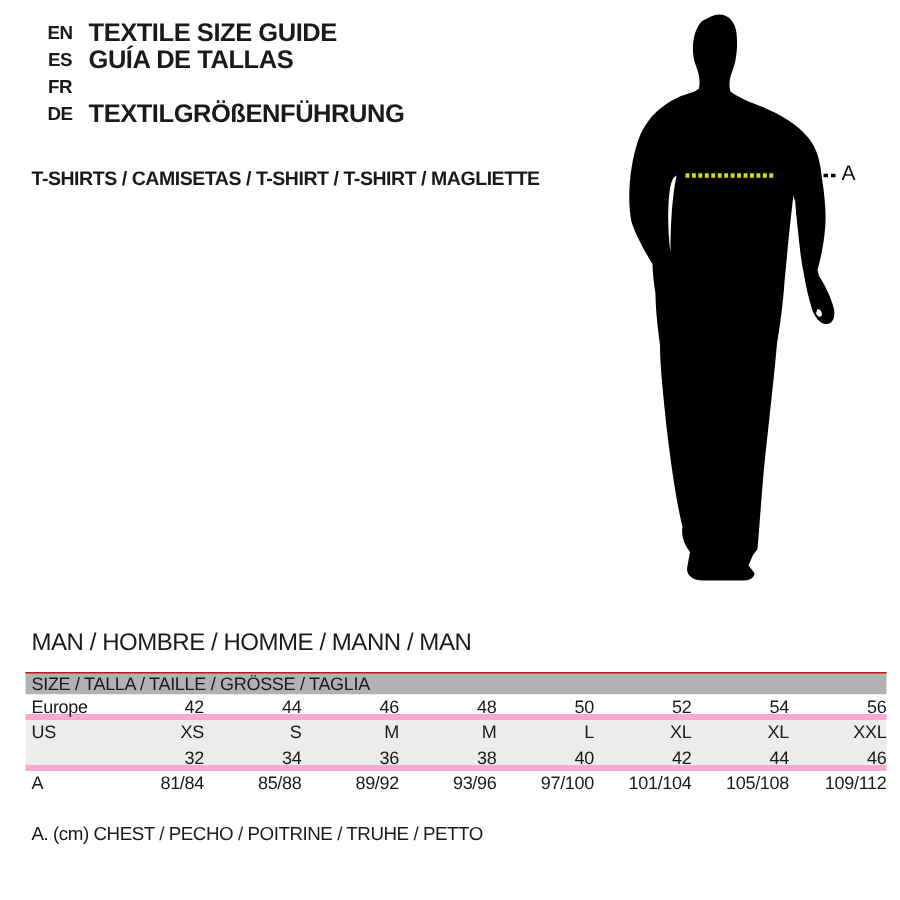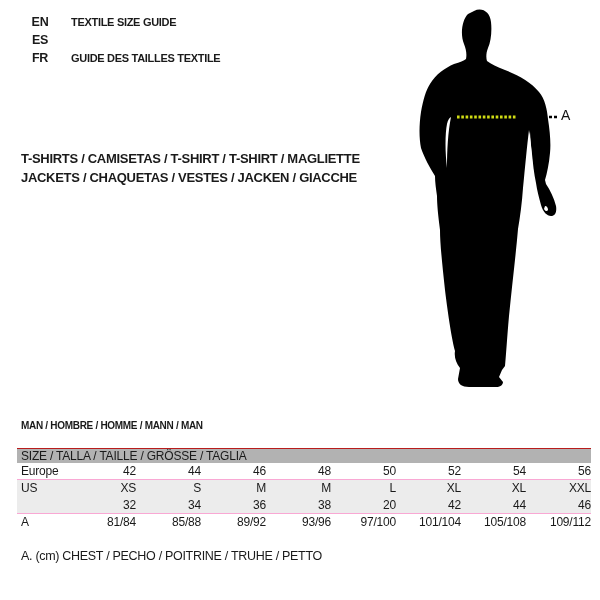--- a/index.html
+++ b/index.html
@@ -13,42 +13,42 @@
     overflow: hidden;
   }
 
   
   .lang-block { position: absolute; left: 21px; top: 13px; }
   .lang-row { display: flex; height: 18px; line-height: 18px; }
   .lang-code {
     width: 38px; font-size: 12.5px; font-weight: bold; letter-spacing: -0.3px; text-align: center;
   }
   .lang-title {
-    font-size: 11px; font-weight: bold; letter-spacing: -0.3px; white-space: nowrap; margin-left: 12px;
-  }
-
-  
-  .category-block { position: absolute; left: 21px; top: 109px; margin-top: 40px; }
+    font-size: 17px; font-weight: bold; letter-spacing: -0.3px; white-space: nowrap;
+  }
+
+  
+  .category-block { position: absolute; left: 21px; top: 109px; }
   .category-line {
     font-size: 13px; font-weight: bold; letter-spacing: -0.3px;
     height: 19px; line-height: 19px; white-space: nowrap;
   }
 
   
   .figure-wrap { position: absolute; left: 390px; top: 0; width: 210px; height: 400px; }
   .figure-wrap svg { display: block; width: 210px; height: 400px; }
   .measure-label {
     position: absolute; left: 171px; top: 107px;
     font-size: 14px; letter-spacing: -0.2px; color: #111;
   }
 
   
   .section-title {
     position: absolute; left: 21px; top: 420px;
-    font-size: 10px; font-weight: bold; letter-spacing: -0.3px; white-space: nowrap;
+    font-size: 16px; font-weight: normal; letter-spacing: -0.3px; white-space: nowrap;
   }
 
   
   .size-table { position: absolute; left: 17px; top: 448px; width: 574px; font-size: 12px; }
   .size-table-header {
     height: 15px; line-height: 15px;
     background: #b2b2b2;
     padding-left: 4px;
     letter-spacing: -0.2px;
     color: #1a1a1a;
@@ -56,48 +56,51 @@
   }
   .size-row {
     display: grid;
     grid-template-columns: 54px repeat(8, 1fr);
     height: 17px; line-height: 17px;
   }
   .size-row .row-label { padding-left: 4px; text-align: left; letter-spacing: -0.2px; }
   .size-row .cell { text-align: right; letter-spacing: -0.2px; }
   .row-white { background: #ffffff; }
   .row-band  { background: #ececec; }
-  .rule-bottom { border-bottom: 1px solid #f9a8d4; }
+  .rule-bottom { border-bottom: 4px solid #f9a8d4; }
 
   
   .footer-note {
     position: absolute; left: 21px; top: 549px;
     font-size: 12.5px; font-weight: normal; letter-spacing: -0.3px; white-space: nowrap;
   }
 </style>
 </head>
 <body>
 
 <div class="lang-block">
   <div class="lang-row">
     <span class="lang-code">EN</span>
     <span class="lang-title">TEXTILE SIZE GUIDE</span>
   </div>
   <div class="lang-row">
     <span class="lang-code">ES</span>
+    <span class="lang-title">GUÍA DE TALLAS</span>
   </div>
   <div class="lang-row">
     <span class="lang-code">FR</span>
-    <span class="lang-title">GUIDE DES TAILLES TEXTILE</span>
+  </div>
+  <div class="lang-row">
+    <span class="lang-code">DE</span>
+    <span class="lang-title">TEXTILGRÖßENFÜHRUNG</span>
   </div>
 </div>
 
 <div class="category-block">
   <div class="category-line">T-SHIRTS / CAMISETAS / T-SHIRT / T-SHIRT / MAGLIETTE</div>
-  <div class="category-line">JACKETS / CHAQUETAS / VESTES / JACKEN / GIACCHE</div>
 </div>
 
 <div class="figure-wrap">
   <svg viewBox="0 0 210 400" xmlns="http://www.w3.org/2000/svg">
 
     <path fill="#000000" d="
       M 84 11
       C 92 7, 100 12, 101 22
       C 102 31, 101 41, 98 48
       C 96 53, 96 58, 97 61
@@ -189,21 +192,21 @@
     <span class="cell">XL</span>
     <span class="cell">XXL</span>
   </div>
 
   <div class="size-row row-band rule-bottom">
     <span class="row-label"></span>
     <span class="cell">32</span>
     <span class="cell">34</span>
     <span class="cell">36</span>
     <span class="cell">38</span>
-    <span class="cell">20</span>
+    <span class="cell">40</span>
     <span class="cell">42</span>
     <span class="cell">44</span>
     <span class="cell">46</span>
   </div>
 
   <div class="size-row row-white">
     <span class="row-label">A</span>
     <span class="cell">81/84</span>
     <span class="cell">85/88</span>
     <span class="cell">89/92</span>

